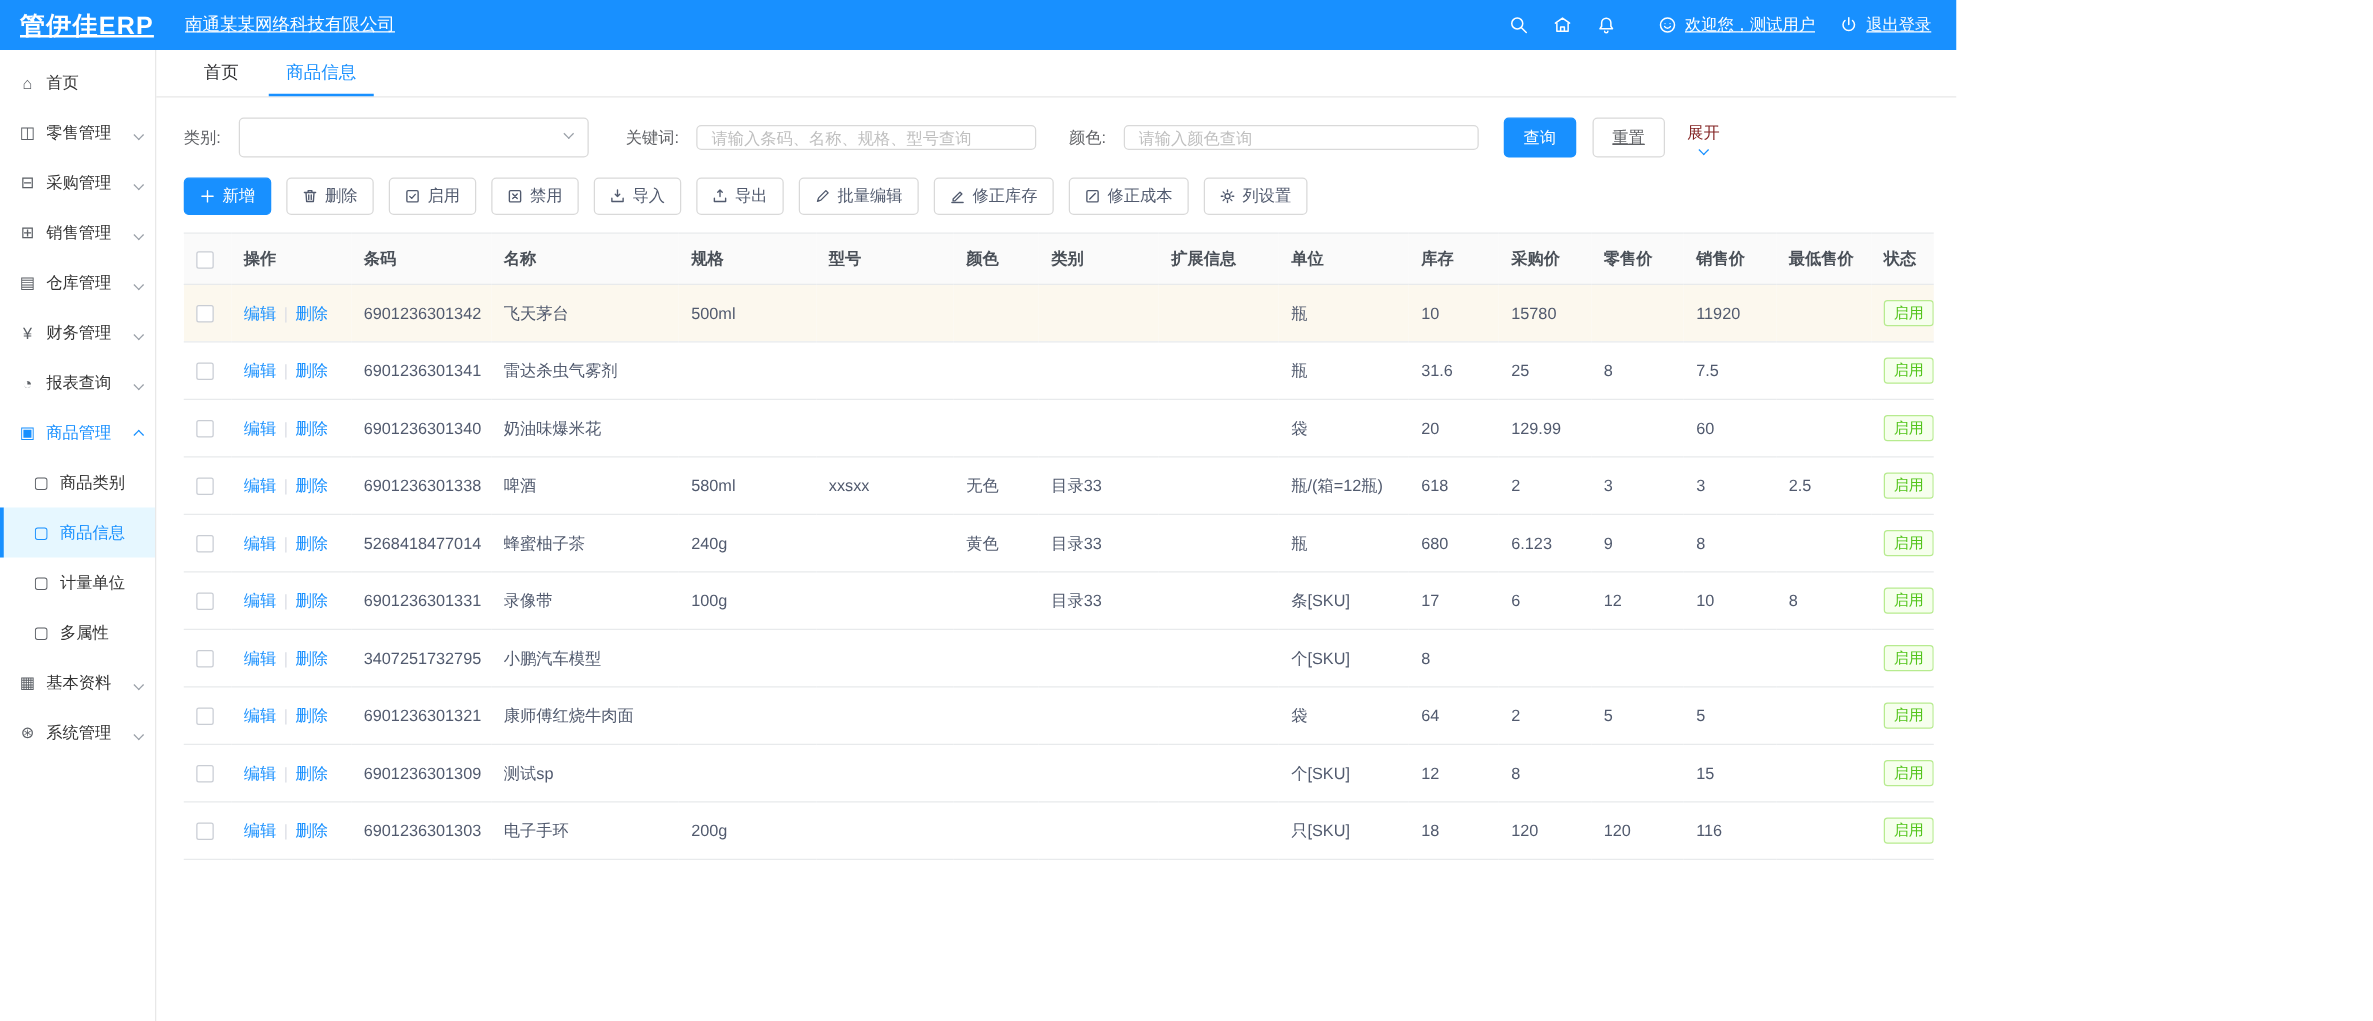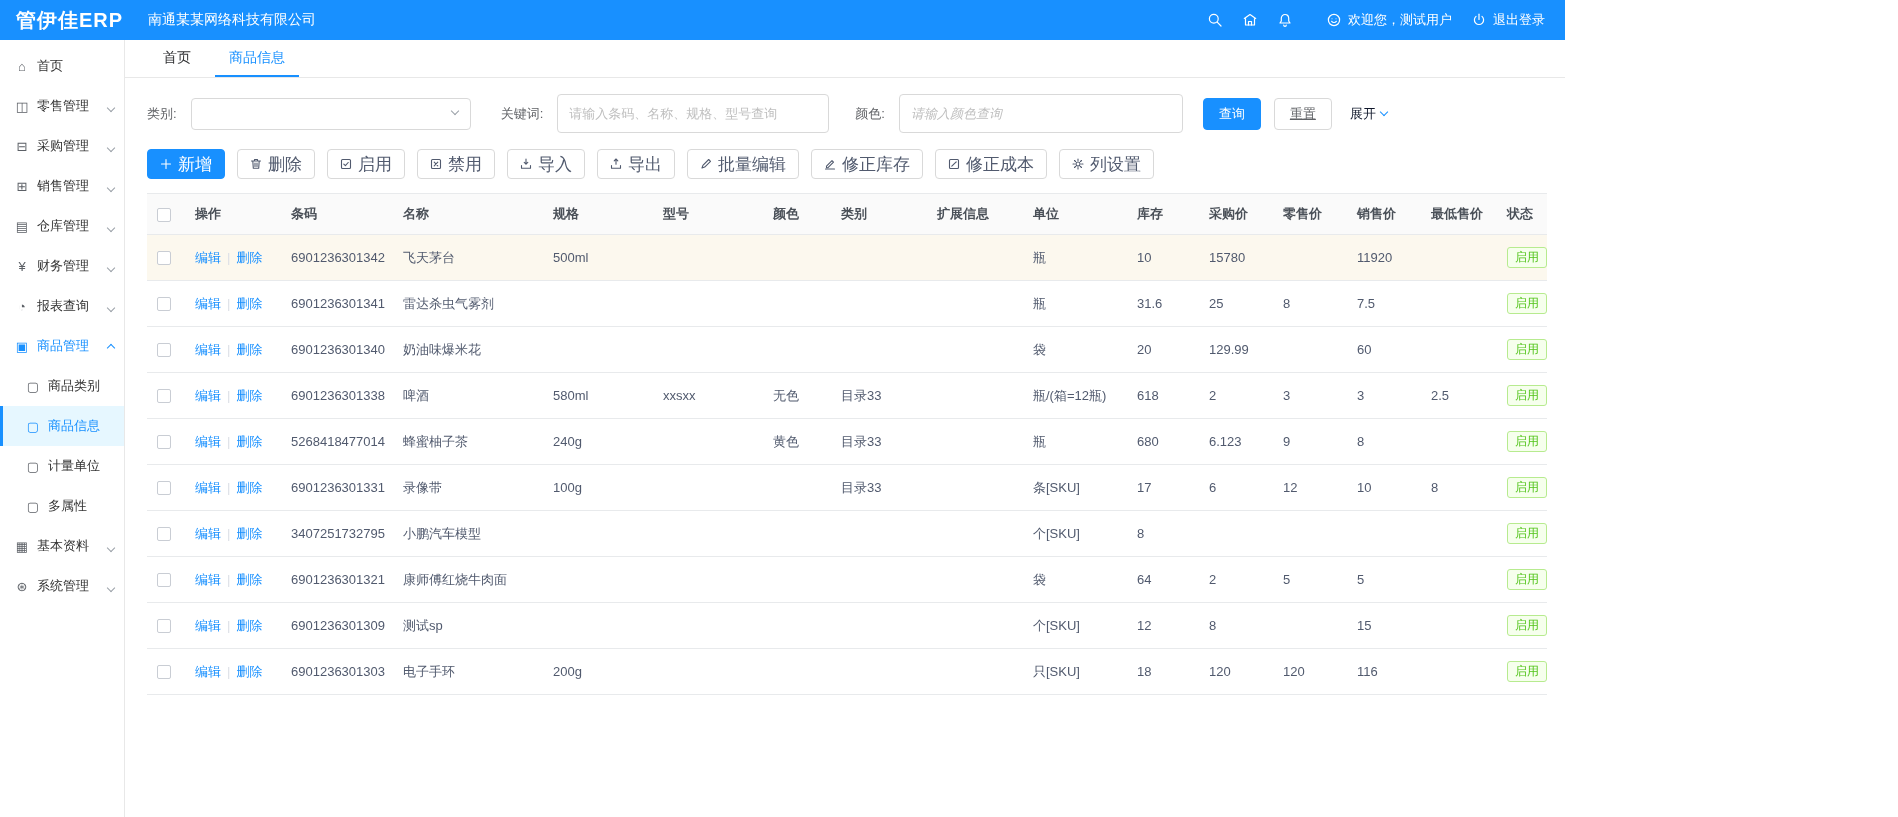--- a/index.html
+++ b/index.html
@@ -1,20 +1,20 @@
 <!DOCTYPE html>
 <html><head>
 <meta charset="utf-8">
 <style>
   * { box-sizing: border-box; }
   html,body { margin:0; padding:0; background:#ffffff; font-family:"Liberation Sans","DejaVu Sans",sans-serif; }
   .app { width:1565px; min-height:817px; position:relative; background:#fff; }
 
   
-  .topbar { height:40px; background:#1890ff; display:flex; align-items:center; padding:0 20px 0 16px; color:#fff; }
+  .topbar { height:40px; background:#1890ff; display:flex; align-items:center; padding:0 20px 0 16px; color:#fff;text-decoration:underline; }
   .logo { font-size:20px; font-weight:bold; letter-spacing:1px; width:118px; flex-shrink:0; }
   .company { font-size:14px; margin-left:14px; }
   .topbar-right { margin-left:auto; display:flex; align-items:center; gap:19px; font-size:13px; }
   .top-icon { display:inline-flex; align-items:center; cursor:pointer; }
   .top-icon svg, .top-user svg { width:16px; height:16px; }
   .top-user { display:flex; align-items:center; gap:6px; cursor:pointer; white-space:nowrap; }
   .top-user.first { margin-left:14px; }
   .hdr-svg path, .hdr-svg circle { fill:none; stroke:#fff; stroke-width:1.2; stroke-linecap:round; stroke-linejoin:round; }
 
   
@@ -41,36 +41,36 @@
   .tabbar { display:flex; gap:10px; padding:0 24px; height:38px; border-bottom:1px solid #e8e8e8; align-items:stretch; }
   .tab { padding:0 14px; display:flex; align-items:center; font-size:14px; color:#303133; cursor:pointer; border-bottom:2px solid transparent; }
   .tab.active { color:#1890ff; border-bottom-color:#1890ff; }
 
   
   .content { padding:16px 18px 0 22px; }
   .filter-row { display:flex; align-items:center; font-size:13px; color:#606266; }
   .f-label { white-space:nowrap; }
   .select { width:280px; height:32px; border:1px solid #d9d9d9; border-radius:4px; margin-left:14px; position:relative; background:#fff; cursor:pointer; }
   .select .caret { position:absolute; right:12px; top:12px; }
-  .input { height:39px; border:1px solid #d9d9d9; border-radius:4px; padding:0 11px; font-size:13px; color:#606266; margin-left:14px; outline:none; }
+  .input { height:20px; border:1px solid #d9d9d9; border-radius:4px; padding:0 11px; font-size:13px; color:#606266; margin-left:14px; outline:none; }
   .input::placeholder { color:#bfbfbf; }
   .input.kw { width:272px; }
-  .input.color { width:284px;font-style:italic; }
+  .input.color { width:284px; }
   .lbl-kw { margin-left:30px; }
   .lbl-color { margin-left:26px; }
   .btn { height:32px; padding:0 15px; border:1px solid #d9d9d9; background:#fff; border-radius:4px; font-size:13px; color:#606266; cursor:pointer; }
   .btn.primary { background:#1890ff; border-color:#1890ff; color:#fff; }
   .btn.search { margin-left:20px; }
   .btn.reset { margin-left:13px;text-decoration:underline; }
-  .expand { margin-left:18px; color:#0f172a; font-size:13px; cursor:pointer; display:inline-flex; align-items:center; gap:5px; text-decoration:none; }
+  .expand { margin-left:18px; color:#7f1d1d; font-size:13px; cursor:pointer; display:inline-flex; align-items:center; gap:5px; text-decoration:none;flex-direction:column; }
   .expand .caret { border-color:#1890ff; }
 
   
   .toolbar { display:flex; gap:12px; margin-top:16px; flex-wrap:nowrap; }
-  .tbtn { height:30px; padding:0 12px; display:inline-flex; align-items:center; gap:6px; border:1px solid #d9d9d9; background:#fff; border-radius:4px; font-size:17px; color:#515a6e; cursor:pointer; white-space:nowrap; }
+  .tbtn { height:30px; padding:0 12px; display:inline-flex; align-items:center; gap:6px; border:1px solid #d9d9d9; background:#fff; border-radius:4px; font-size:13px; color:#515a6e; cursor:pointer; white-space:nowrap; }
   .tbtn.primary { background:#1890ff; border-color:#1890ff; color:#fff; }
   .tbtn svg { width:12px; height:12px; flex-shrink:0; }
   .icon-svg path, .icon-svg rect, .icon-svg circle { fill:none; stroke:currentColor; stroke-width:1.1; stroke-linecap:round; stroke-linejoin:round; }
 
   
   table.grid { width:100%; border-collapse:collapse; margin-top:14px; table-layout:fixed; }
   .grid th { background:#fafafa; text-align:left; font-size:13px; font-weight:bold; color:#4a5058; padding:11px 10px; border-top:1px solid #e8eaec; border-bottom:1px solid #e8eaec; white-space:nowrap; overflow:hidden; }
   .grid td { font-size:13px; color:#515a6e; padding:12px 10px; border-bottom:1px solid #e8eaec; white-space:nowrap; overflow:hidden; }
   .grid tr.hl td { background:#fcf8ee; }
   .c0{width:38px} .c1{width:96px} .c2{width:112px} .c3{width:150px} .c4{width:110px} .c5{width:110px}

